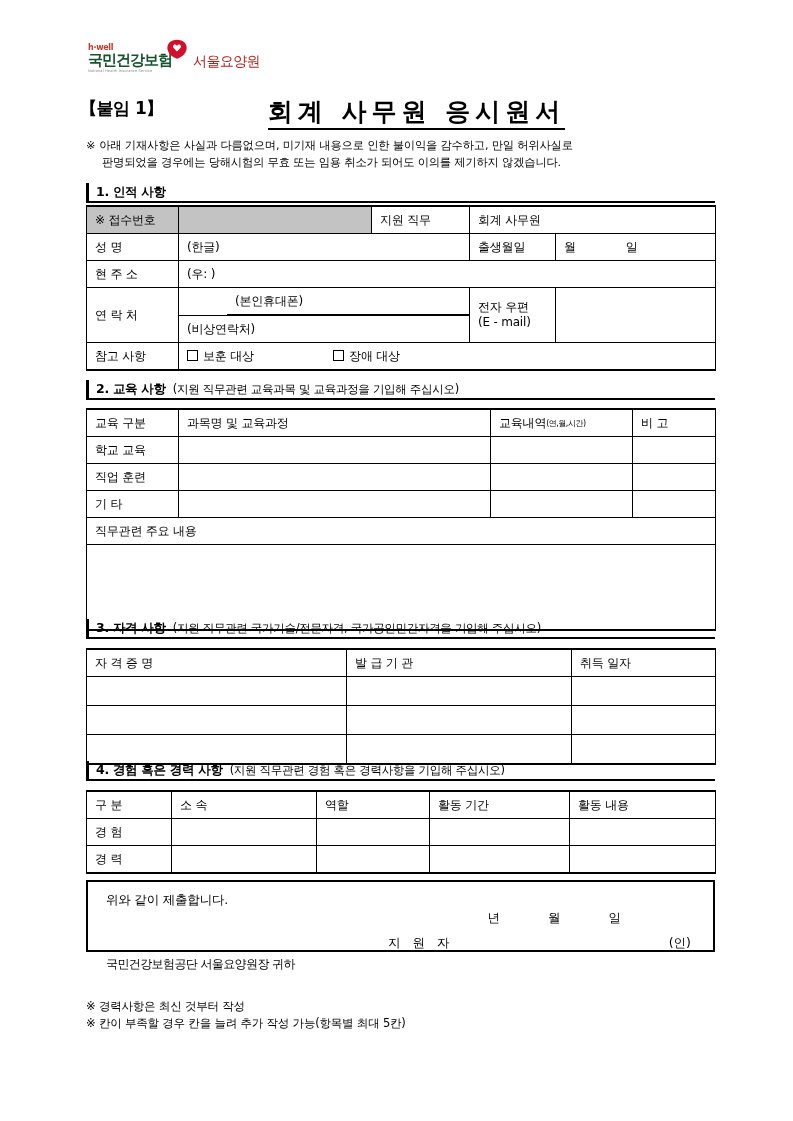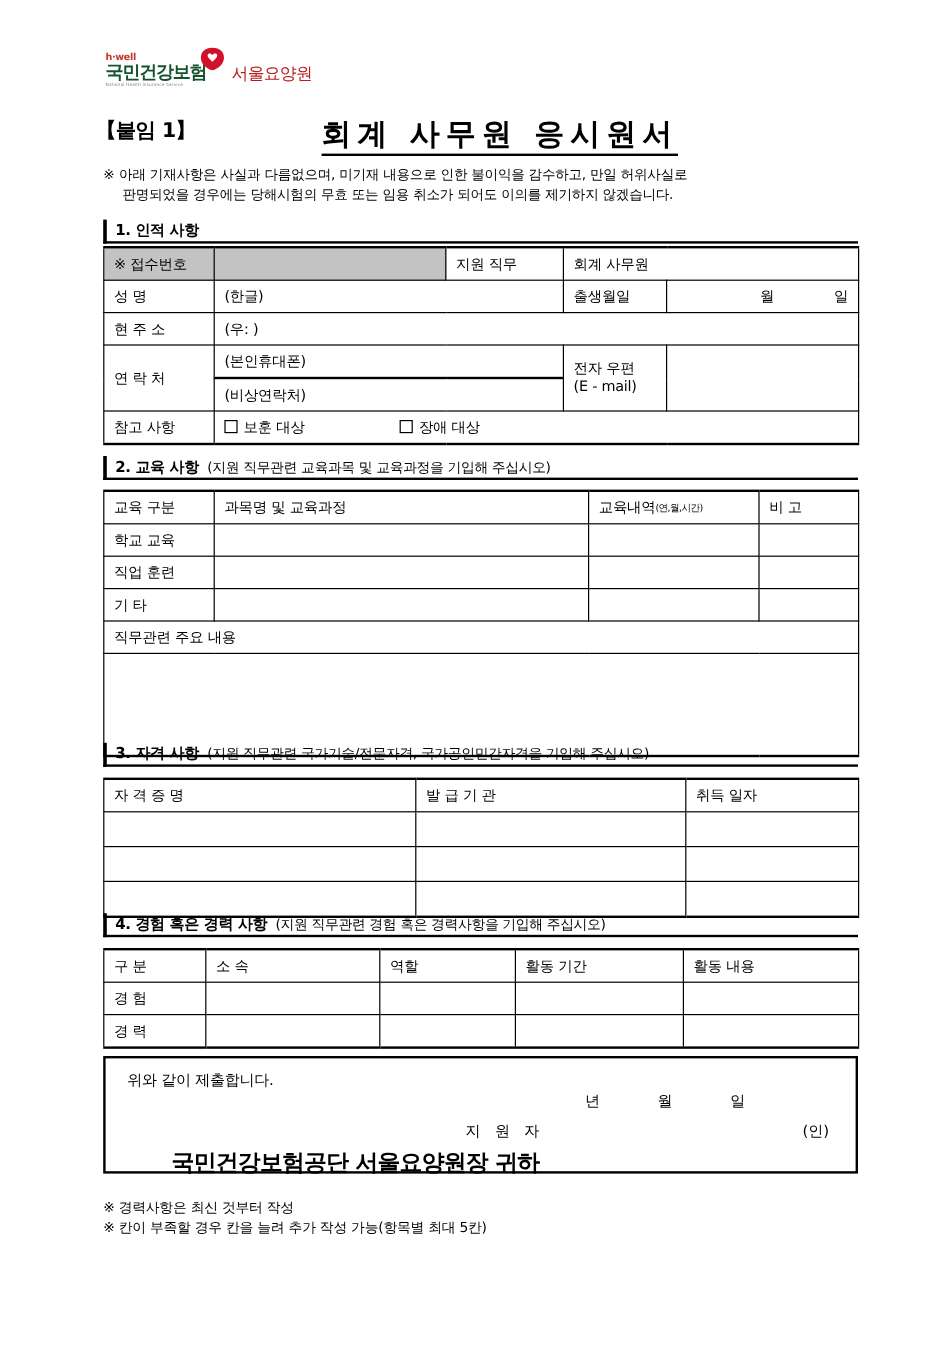--- a/index.html
+++ b/index.html
@@ -158,30 +158,30 @@
   .small-note {
     font-size: 8px;
     letter-spacing: -0.5px;
     vertical-align: middle;
   }
   .inner-sub {
     height: 26px;
     line-height: 26px;
     font-size: 12px;
   }
-  .inner-div { border-bottom: 1px solid #000; }
+  .inner-div { border-bottom: 1px solid #000; margin-left: 48px; }
 
   
   .submit-box {
     position: absolute;
     left: 86px;
     width: 629px;
     border: 2px solid #000;
     box-sizing: border-box;
-    height: 98px;
+    height: 72px;
   }
   .submit-line1 {
     position: absolute;
     left: 18px; top: 10px;
     font-size: 12.5px;
     letter-spacing: -0.2px;
   }
   .submit-date {
     position: absolute;
     right: 70px; top: 28px;
@@ -195,24 +195,23 @@
     letter-spacing: 4px;
   }
   .submit-seal {
     position: absolute;
     right: 22px; top: 53px;
     font-size: 12.5px;
   }
   .submit-org {
     position: absolute;
     left: 18px; top: 74px;
-    font-size: 19px;
-    font-weight: bold;
+    font-size: 12px;
+    font-weight: normal;
     letter-spacing: -0.6px;
-    margin-left: 37px;
   }
 
   
   .footer {
     position: absolute;
     left: 86px;
     top: 998px;
     font-size: 11.5px;
     line-height: 16.5px;
     letter-spacing: -0.2px;
@@ -269,21 +268,21 @@
       <tr>
         <td class="gray thick-top">※ 접수번호</td>
         <td class="gray thick-top"></td>
         <td class="ctr thick-top">지원 직무</td>
         <td class="thick-top" colspan="2">회계 사무원</td>
       </tr>
       <tr>
         <td class="ctr">성    명</td>
         <td colspan="2">(한글)</td>
         <td class="ctr">출생월일</td>
-        <td style="text-align:right;letter-spacing:0;">
+        <td style="letter-spacing:0;">
           <span>월</span>
           <span style="display:inline-block;width:42px"></span>
           <span>일</span>
         </td>
       </tr>
       <tr>
         <td class="ctr">현 주 소</td>
         <td colspan="4">(우:          )</td>
       </tr>
       <tr>

